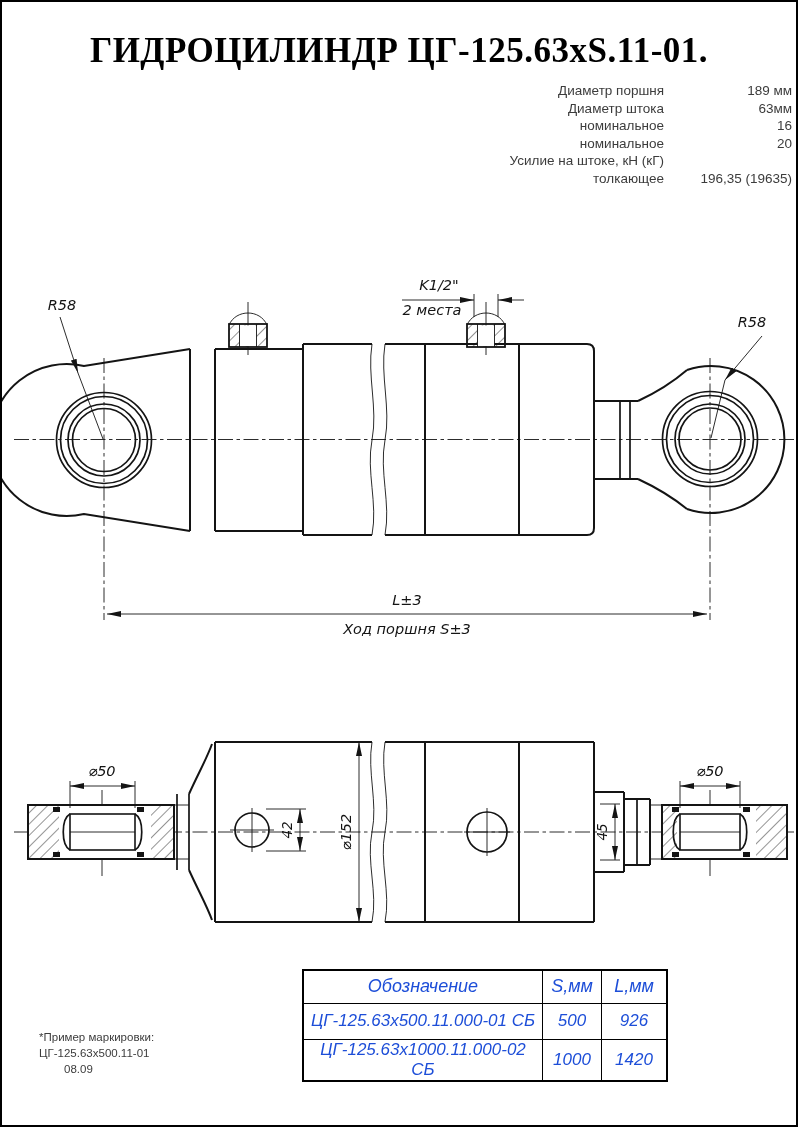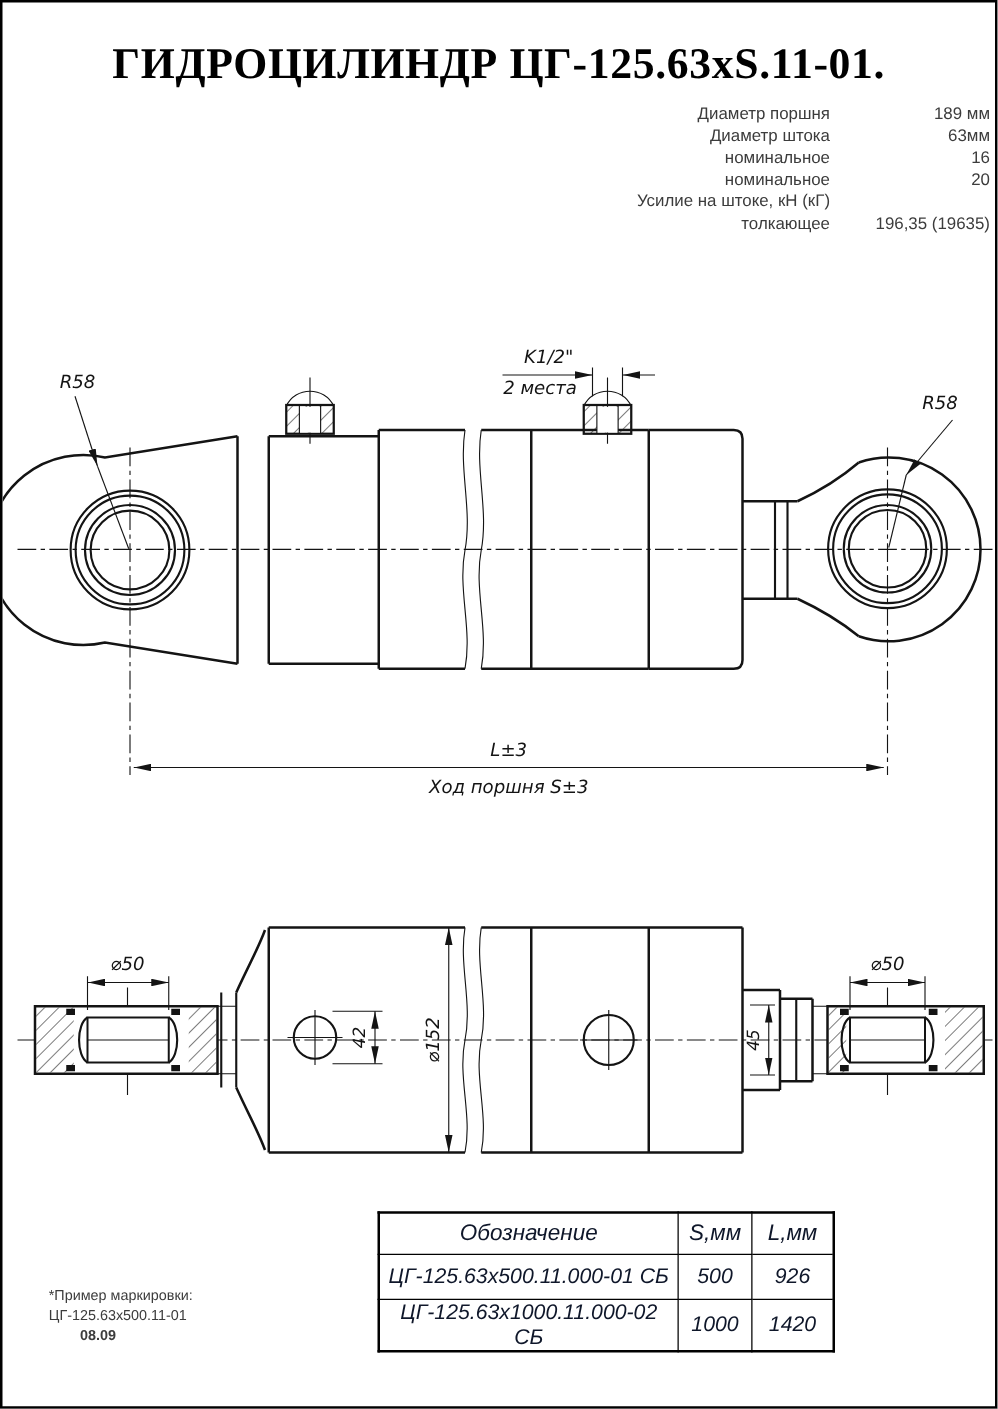--- a/index.html
+++ b/index.html
@@ -25,25 +25,25 @@
     font-size:13.5px;line-height:17.6px;color:#3c3c3c;
   }
   .spec-row{display:flex;text-align:right;}
   .spec-label{width:162px;flex:none;}
   .spec-value{flex:1;}
   .draw-svg{position:absolute;left:0;top:0;width:798px;height:1127px;}
   .note{
     position:absolute;left:37px;top:1028px;
     font-size:11.5px;line-height:15.8px;color:#3c3c3c;
   }
-  .note-l3{padding-left:25px;font-weight:bold;}
+  .note-l3{padding-left:25px;}
   .sizes{
     position:absolute;left:300px;top:967px;
     border-collapse:collapse;
-    font-style:italic;color:#0f172a;
+    font-style:italic;color:#1d4ed8;
   }
   .sizes th,.sizes td{
     border:1.8px solid #000;
     text-align:center;vertical-align:middle;
     font-weight:normal;
     font-size:17px;
     padding:0 4px;
   }
   .sizes{border:2.5px solid #000;}
   .sizes th{font-size:18px;}

